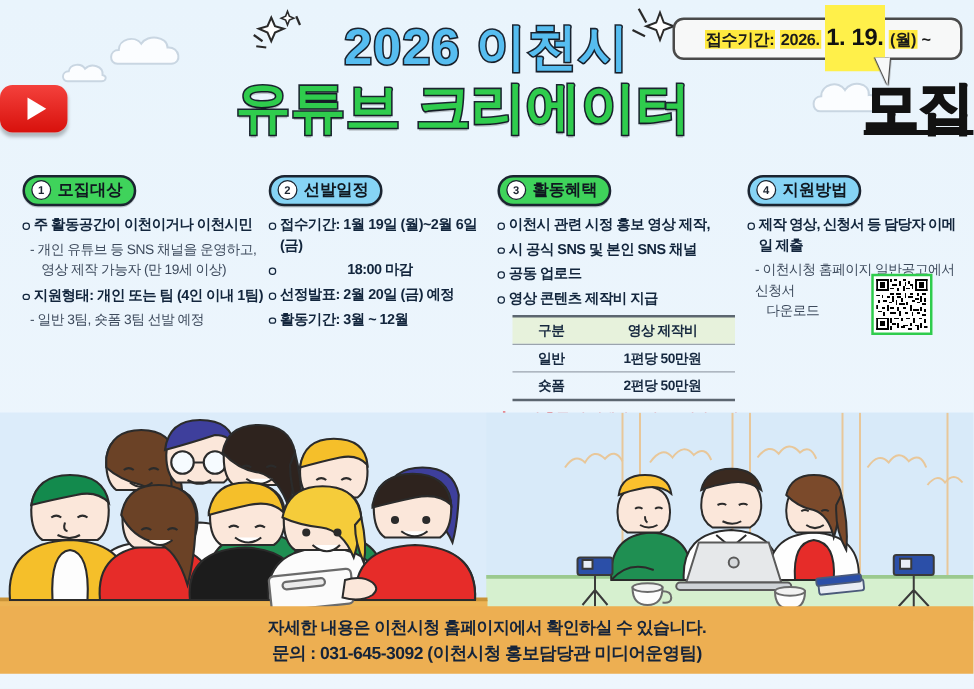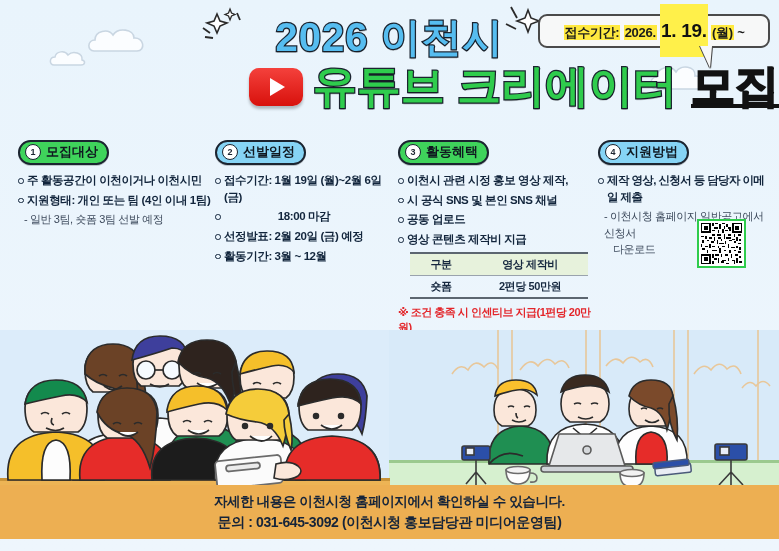--- a/index.html
+++ b/index.html
@@ -20,21 +20,21 @@
   .t-line1{
     position:absolute;left:0;top:8px;width:779px;text-align:center;
     font-size:40px;font-weight:bold;letter-spacing:1px;
     color:#56bdf0;
     -webkit-text-stroke:2.5px #1b2430;
     paint-order:stroke fill;
     text-shadow:0 2px 0 rgba(0,0,0,.18);
   }
   .t-line2{
     position:absolute;left:0;top:55px;width:779px;
-    display:flex;align-items:center;justify-content:flex-end;gap:10px;
+    display:flex;align-items:center;justify-content:space-between;gap:10px;
     font-size:44px;font-weight:bold;letter-spacing:0px;
   }
   .t-green{color:#2fcc4d;-webkit-text-stroke:2.5px #1b2430;paint-order:stroke fill;text-shadow:0 2px 0 rgba(0,0,0,.2);}
   .t-black{color:#121212;-webkit-text-stroke:2px #121212;paint-order:stroke fill;margin-left:4px;text-decoration:underline;}
 
   .yt-icon{
     width:54px;height:38px;border-radius:10px;
     background:linear-gradient(#f4413c,#d8110c);
     box-shadow:0 3px 3px rgba(0,0,0,.25);
     display:flex;align-items:center;justify-content:center;flex:0 0 auto;
@@ -202,20 +202,24 @@
   <div class="tail"></div>
 
   <div class="cols">
 
     <div class="col c1">
       <div class="badge green">
         <span class="num">1</span>
         <span>모집대상</span>
       </div>
       <p class="bullet">주 활동공간이 이천이거나 이천시민</p>
+      <p class="sub">
+        <span>- 개인 유튜브 등 SNS 채널을 운영하고,</span>
+        <span class="ind">영상 제작 가능자 (만 19세 이상)</span>
+      </p>
       <p class="bullet">지원형태: 개인 또는 팀  (4인 이내 1팀)</p>
       <p class="sub">- 일반 3팀, 숏폼 3팀 선발 예정</p>
     </div>
 
     <div class="col c2">
       <div class="badge blue">
         <span class="num">2</span>
         <span>선발일정</span>
       </div>
       <p class="bullet">접수기간: 1월 19일 (월)~2월 6일 (금)</p>
@@ -235,20 +239,24 @@
       <p class="bullet">영상 콘텐츠 제작비 지급</p>
 
       <table class="tbl">
         <thead>
           <tr>
             <th class="c-key">구분</th>
             <th>영상 제작비</th>
           </tr>
         </thead>
         <tbody>
+          <tr>
+            <td>일반</td>
+            <td>1편당 50만원</td>
+          </tr>
           <tr>
             <td>숏폼</td>
             <td>2편당 50만원</td>
           </tr>
         </tbody>
       </table>
       <p class="note">※ 조건 충족 시 인센티브 지급(1편당 20만원)</p>
     </div>
 
     <div class="col c4">

